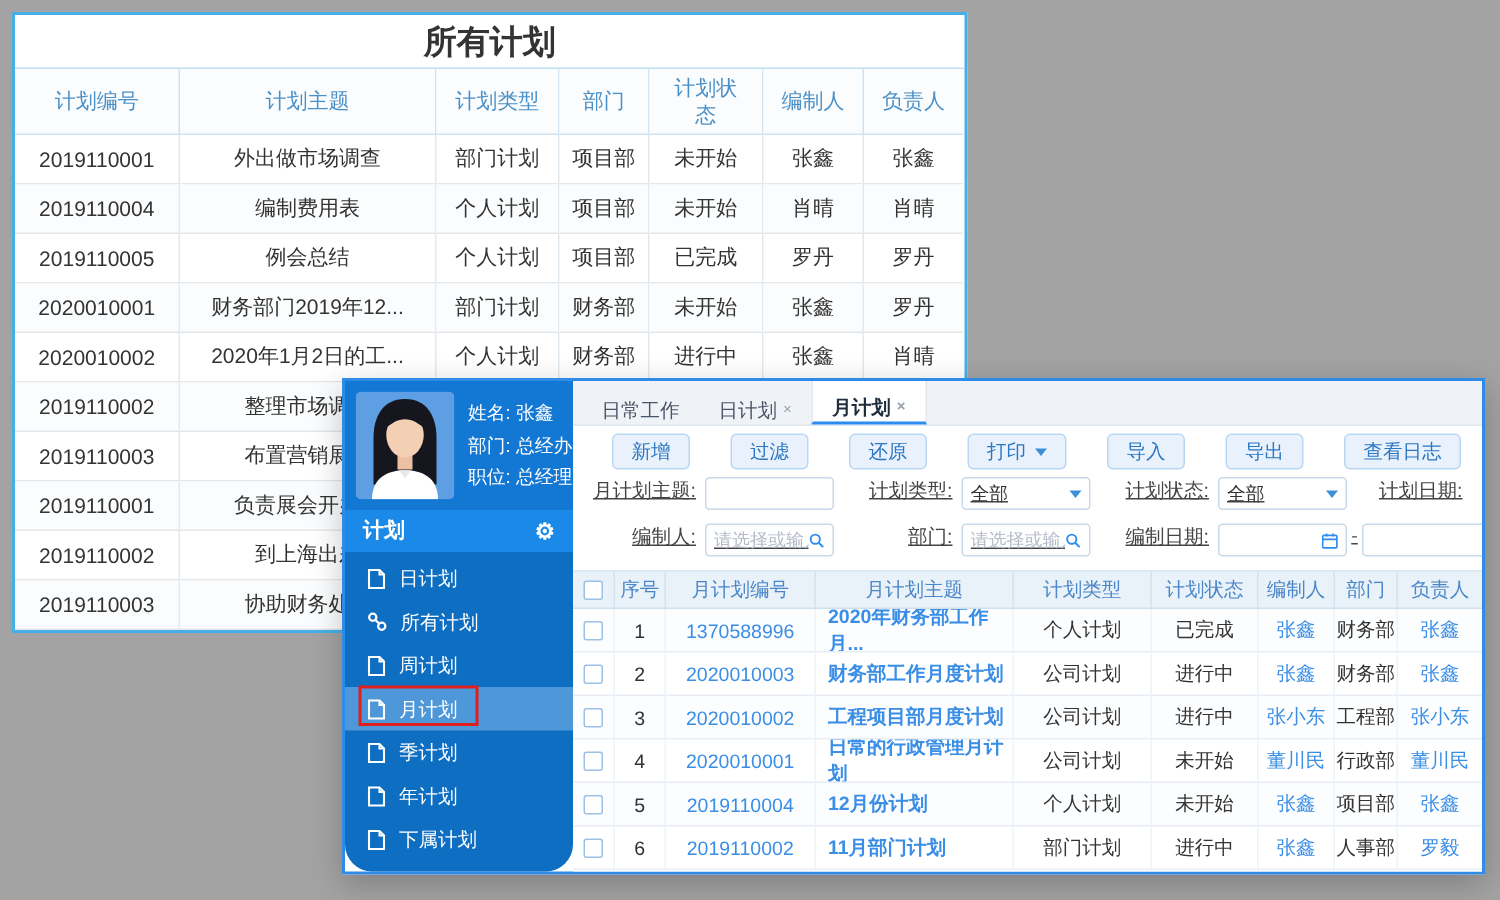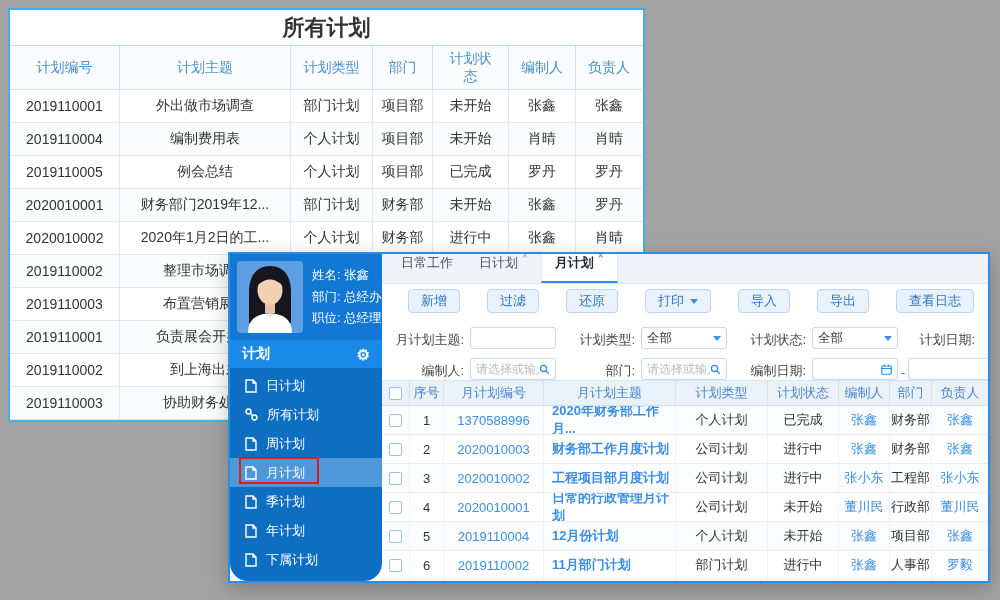--- a/index.html
+++ b/index.html
@@ -30,35 +30,35 @@
   .sidehead { height:28px; background:#1b89e8; color:#fff; font-weight:bold; font-size:14px; display:flex; align-items:center; padding:0 12px; flex:none; }
   .gear { margin-left:auto; font-size:15px; line-height:1; cursor:pointer; }
   .nav { flex:1; display:flex; flex-direction:column; padding-top:3px; position:relative; }
   .navitem { height:29px; display:flex; align-items:center; gap:9px; padding-left:15px; color:#fff; font-size:13px; cursor:pointer; }
   .navitem.selected { background:#4e97d9; }
   .redbox { position:absolute; left:9px; top:89px; width:80px; height:27px; border:2px solid #e01e1e; pointer-events:none; }
 
   
   .main { flex:1; display:flex; flex-direction:column; overflow:hidden; background:#fff; }
   .tabbar { height:30px; background:#eff3f7; border-bottom:1px solid #dfe6ec; display:flex; align-items:stretch; padding-left:6px; flex:none; }
-  .tab { display:flex; align-items:flex-start; padding:0 13px; font-size:13px; color:#4a5568; cursor:pointer; }
+  .tab { display:flex; align-items:flex-end; padding:0 13px; font-size:13px; color:#4a5568; cursor:pointer; }
   .tab.active { background:#fff; color:#1f2d3d; font-weight:bold; border-bottom:2px solid #2d8cf0; border-left:1px solid #e2e8ee; border-right:1px solid #e2e8ee; }
   .tabclose { font-size:10px; color:#98a3b0; margin-left:4px; transform:translateY(-4px); cursor:pointer; }
 
   .toolbar { height:34px; display:flex; align-items:center; gap:9px; padding-left:8px; flex:none; }
   .btn { height:24px; padding:0 12px; background:#e9f2fc; border:1px solid #b9d7f2; border-radius:4px; color:#2b77c2;
          font-size:13px; display:flex; align-items:center; gap:6px; cursor:pointer; white-space:nowrap;margin-left:18px; }
   .caret { width:0; height:0; border-left:4px solid transparent; border-right:4px solid transparent; border-top:5px solid #3d8fd8; }
 
-  .frow { height:31px; display:flex; align-items:flex-end; font-size:13px; color:#444; flex:none; white-space:nowrap; }
+  .frow { height:31px; display:flex; align-items:flex-start; font-size:13px; color:#444; flex:none; white-space:nowrap;text-decoration:underline; }
   .flabel { text-align:right; padding-right:6px; flex:none; }
   .lw1{width:88px}.lw2{width:65px}
   .g20{width:20px; flex:none;} .g18{width:18px; flex:none;}
   .fin { height:22px; width:86px; border:1px solid #c7d9ea; border-radius:3px; background:#fff;
-         display:flex; align-items:center; padding:0 5px; flex:none;margin-top:43px; }
+         display:flex; align-items:center; padding:0 5px; flex:none; }
   .fin input { border:none; outline:none; width:100%; font-size:12px; color:#333; background:transparent; font-family:"Liberation Sans", sans-serif; }
   .fin input::placeholder { color:#b4bcc6; }
   .selval { color:#333; font-size:12.5px; flex:1; }
   .dash { width:10px; text-align:center; color:#666; flex:none; }
 
   .thead { height:26px; display:flex; background:#e9f1f9; border-top:1px solid #d9e6f2; border-bottom:1px solid #cfdfee; flex:none; }
   .th { display:flex; align-items:center; justify-content:center; color:#4a86c8; font-size:13px; border-right:1px solid #d3e2ef; }
   .thead .th:last-child, .trow .td:last-child { border-right:none; }
   .trow { height:29px; display:flex; border-bottom:1px solid #e8eef4; flex:none; }
   .trow:nth-child(even) { background:#fcfdfe; }

